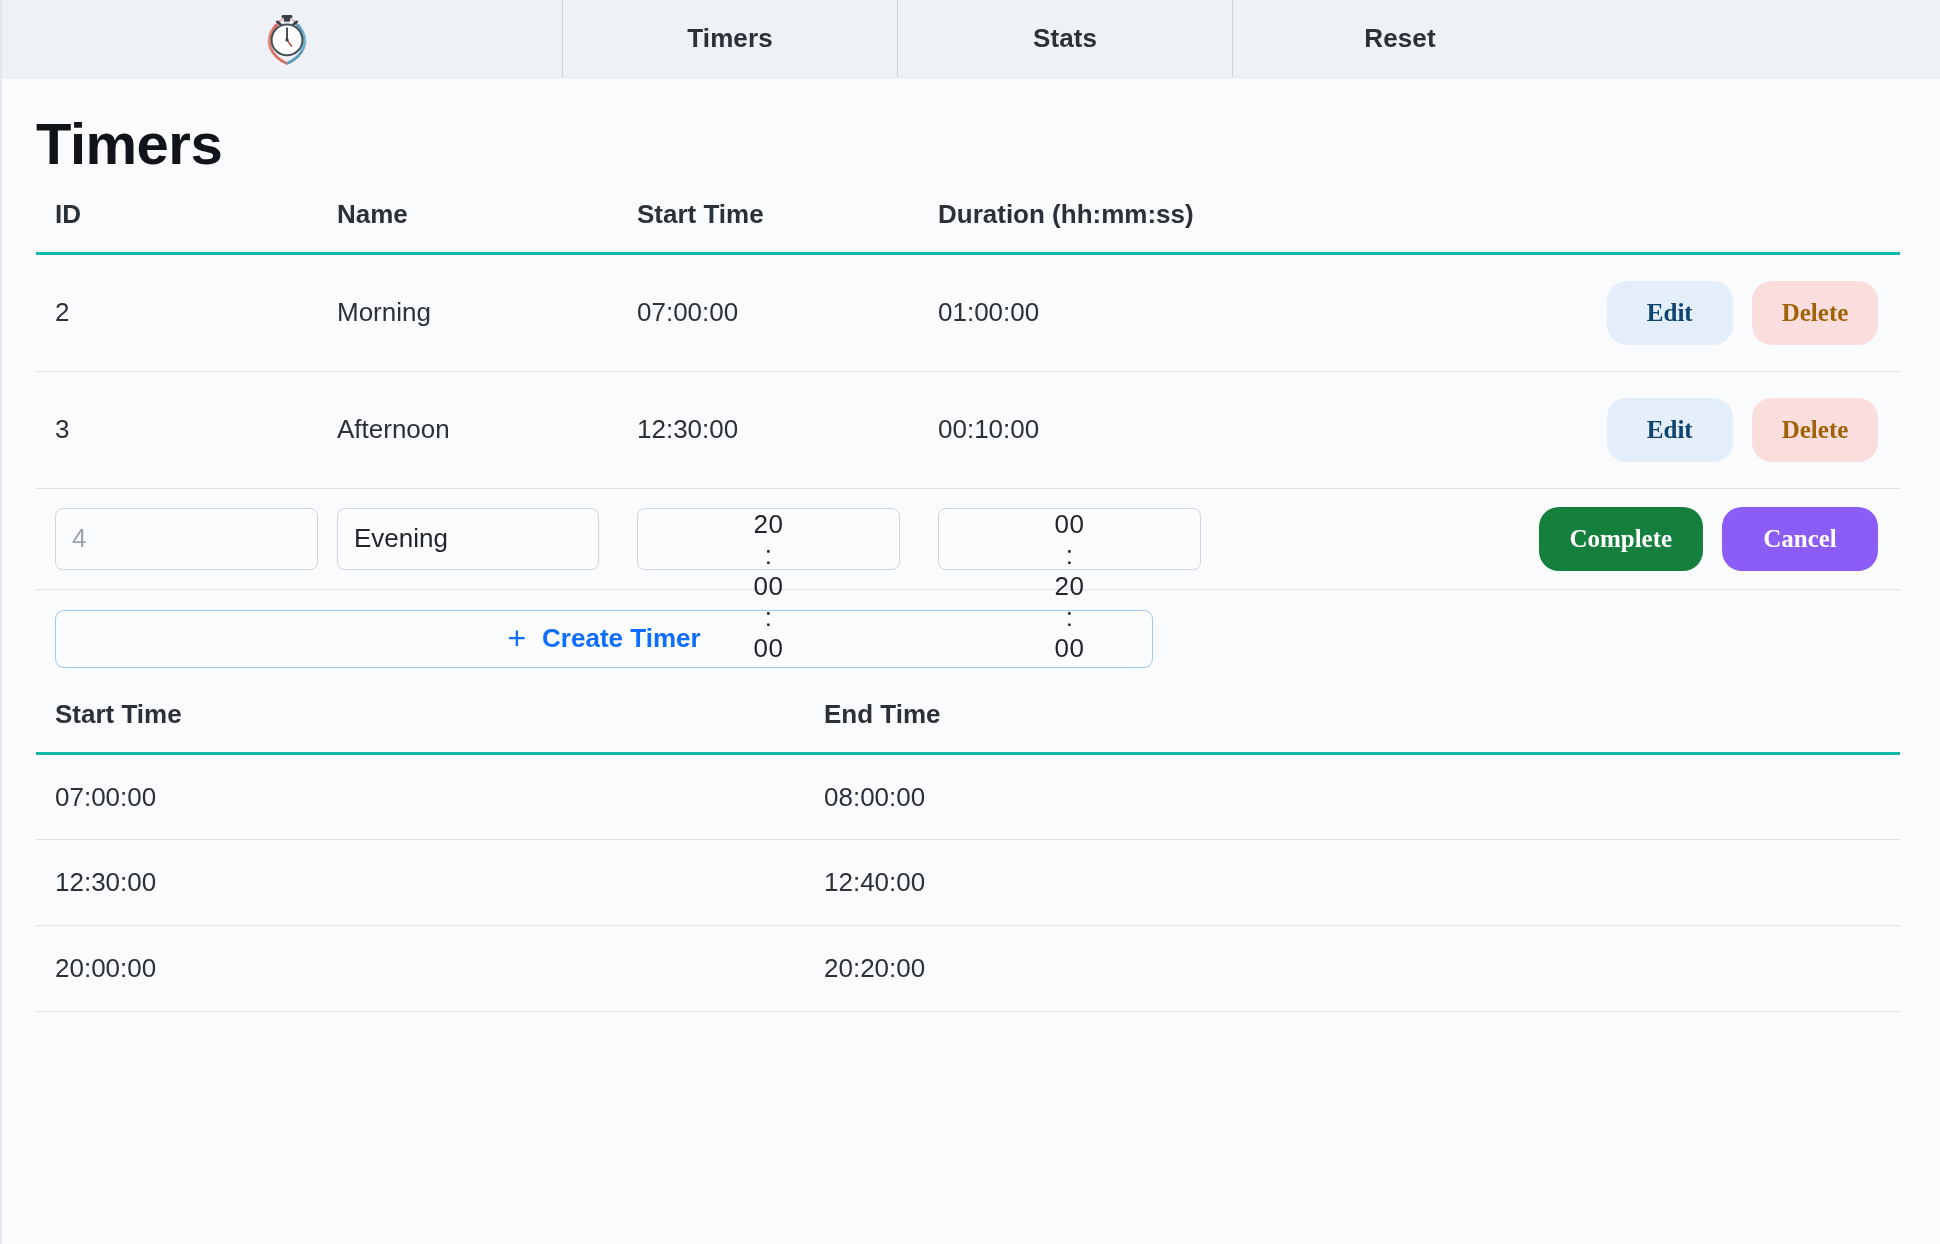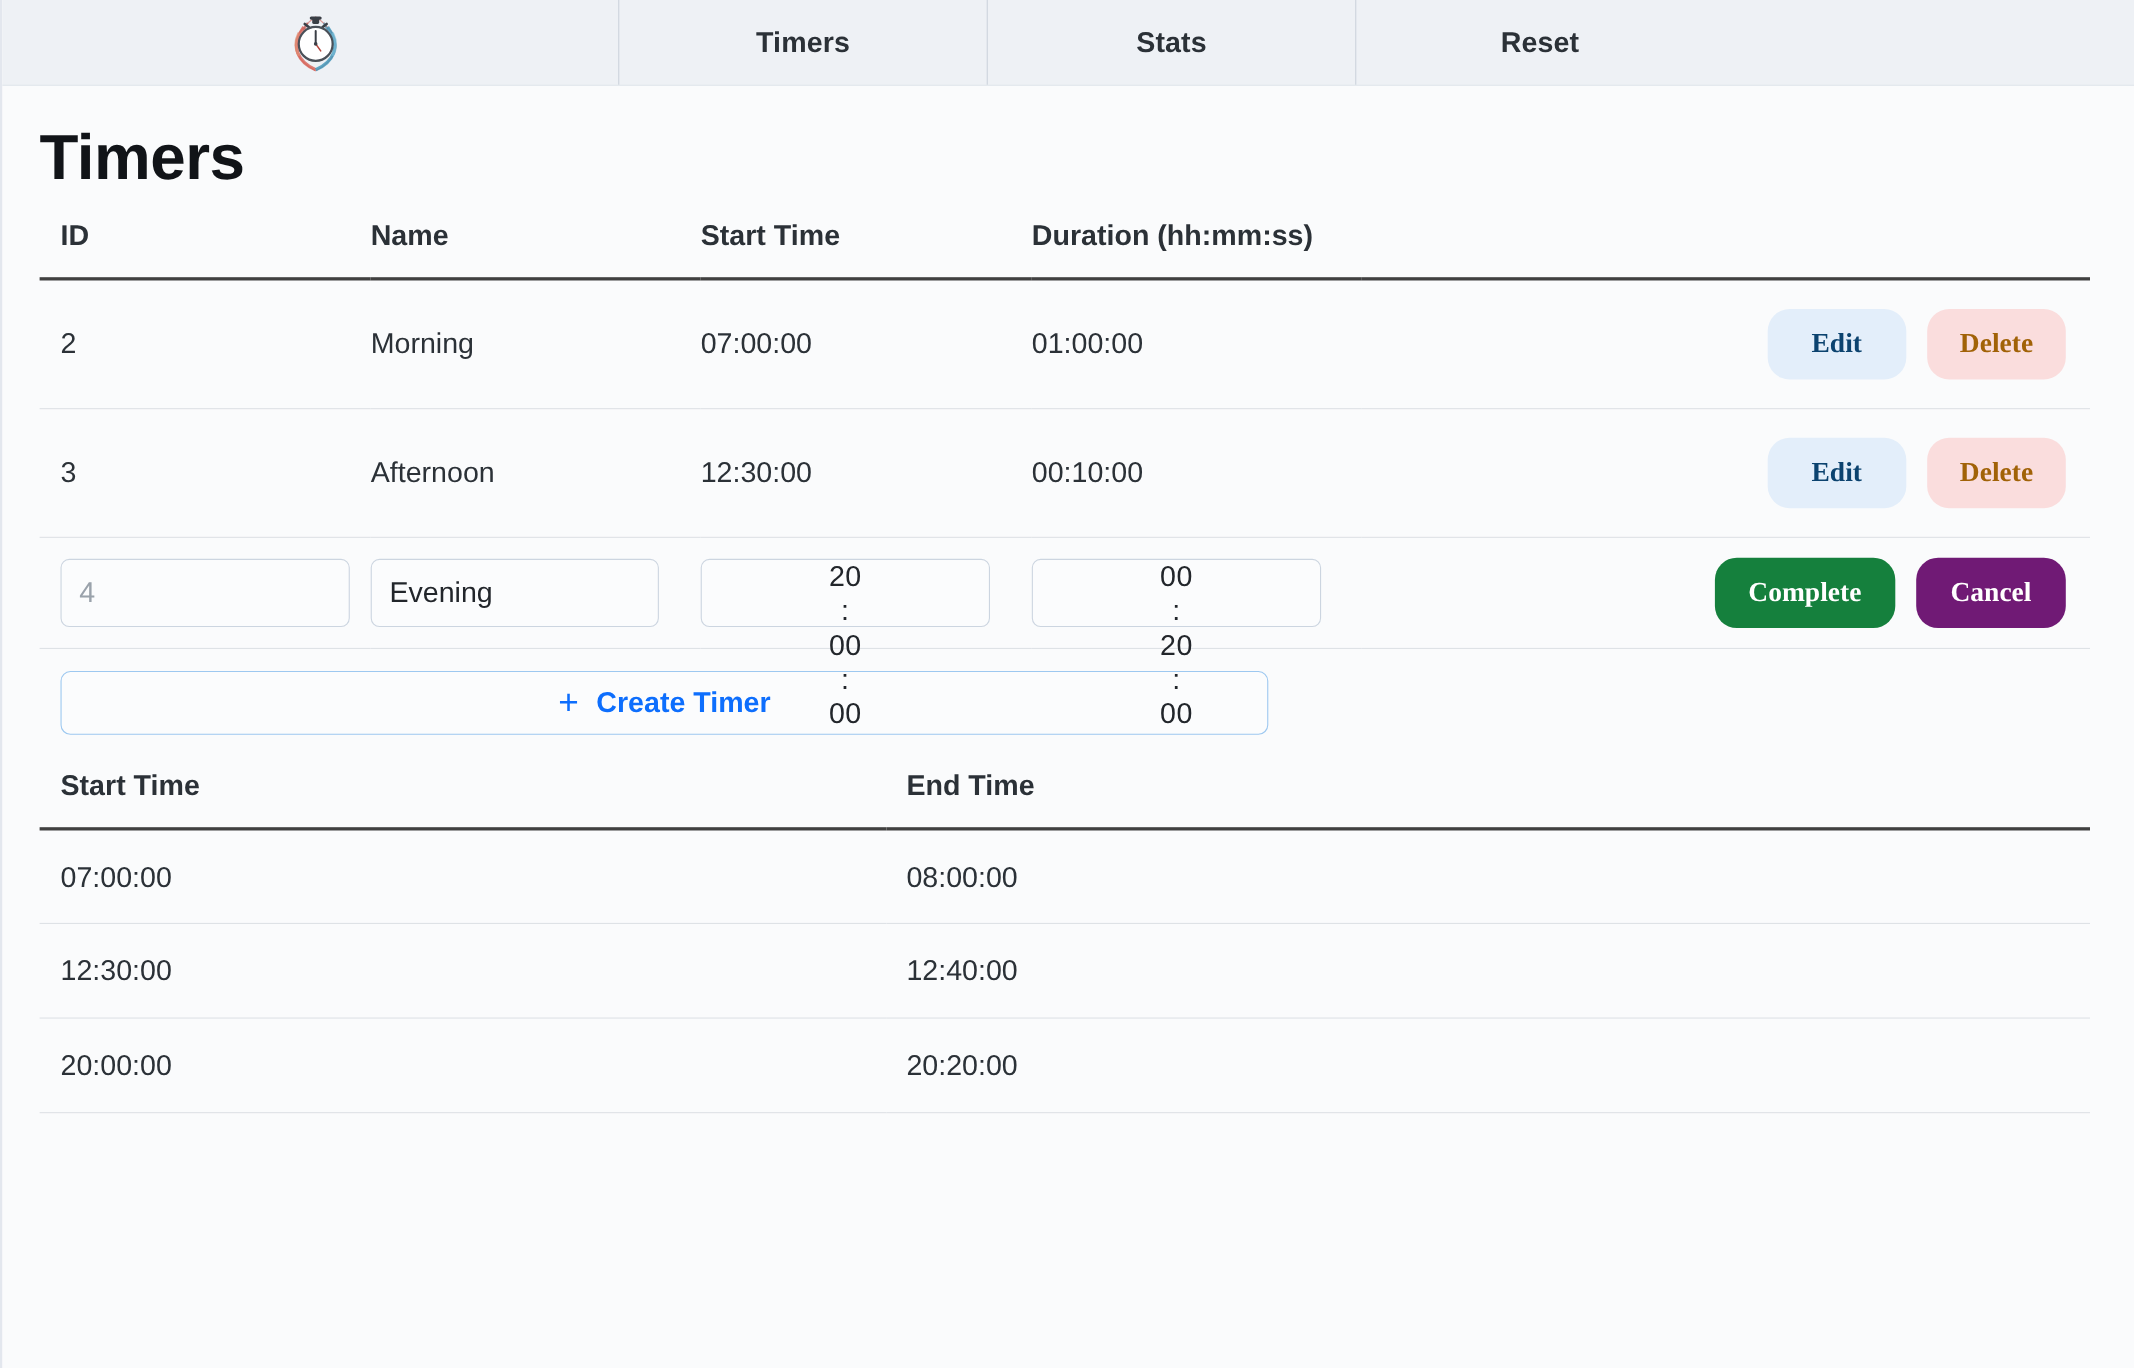--- a/index.html
+++ b/index.html
@@ -56,21 +56,21 @@
   h1.intervals-title { margin-top: 27px; }
 
   table { width: 1864px; border-collapse: collapse; table-layout: fixed; }
 
   thead th {
     text-align: left;
     font-size: 26px;
     font-weight: bold;
     color: #2b3137;
     padding: 24px 0 22px 0;
-    border-bottom: 3px solid #404040;
+    border-bottom: 3px solid #14b8a6;
   }
   tbody td {
     font-size: 26px;
     color: #2b3137;
     padding: 26px 0 26px 0;
     border-bottom: 1px solid #dee2e6;
     vertical-align: middle;
     height: 86px;
   }
   .col-id    { width: 301px; padding-left: 19px !important; }
@@ -105,23 +105,23 @@
     color: #a16207;
     width: 126px; height: 64px;
   }
   .btn-complete {
     background: #15803d;
     color: #ffffff;
     width: 164px; height: 64px;
     margin-right: 12px;
   }
   .btn-cancel {
-    background: #701a75;
+    background: #8b5cf6;
     color: #ffffff;
-    width: 136px; height: 64px;
+    width: 156px; height: 64px;
   }
 
   
   tr.form-row td { padding-top: 18px; padding-bottom: 18px; height: 88px; }
   .input {
     height: 62px;
     border: 1px solid #ccd5e0;
     border-radius: 8px;
     background: #fbfcfd;
     font-size: 26px;

